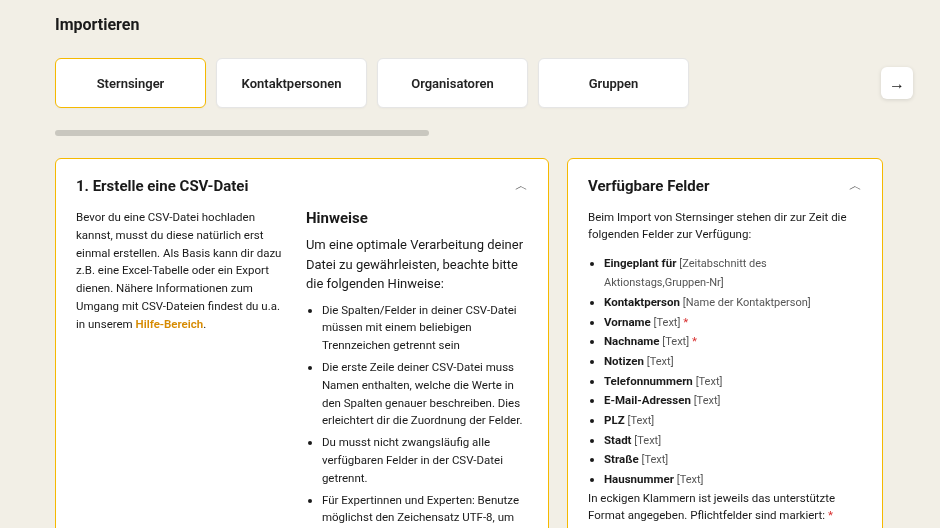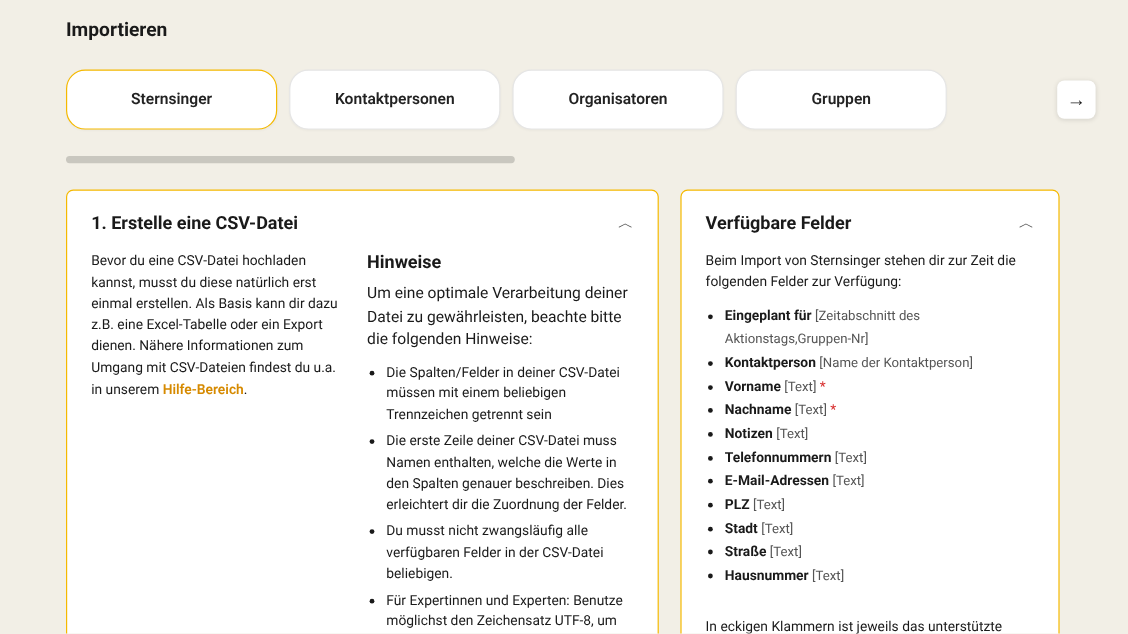--- a/index.html
+++ b/index.html
@@ -22,23 +22,23 @@
     margin-bottom: 12px;
   }
   .tabs {
     display: flex;
     gap: 10px;
     padding-bottom: 10px;
   }
   .tab {
     background: #fff;
     border: 1px solid #e5e5e5;
-    border-radius: 16px;
+    border-radius: 6px;
     height: 50px;
-    width: 176px;
+    width: 151px;
     display: flex;
     align-items: center;
     justify-content: center;
     font-size: 13px;
     font-weight: 600;
     color: #222;
     flex-shrink: 0;
     box-shadow: 0 1px 2px rgba(0,0,0,0.03);
   }
   .tab.active {
@@ -133,21 +133,21 @@
   .right-intro {
     font-size: 11.5px;
     line-height: 1.5;
     margin-bottom: 10px;
   }
   .field-list {
     list-style: disc;
     padding-left: 16px;
     font-size: 11.5px;
     line-height: 1.7;
-    margin-bottom: 24px;
+    margin-bottom: 0;
   }
   .field-list b { font-weight: 700; }
   .field-list .fmt { color: #555; font-size:11px;}
   .req { color: #d83030; }
   .right-note {
     font-size: 11.5px;
     line-height: 1.5;
   }
 </style>
 </head>
@@ -180,21 +180,21 @@
       <div class="step1-body">
         <div class="intro-text">
           <span>Bevor du eine CSV-Datei hochladen kannst, musst du diese natürlich erst einmal erstellen. Als Basis kann dir dazu z.B. eine Excel-Tabelle oder ein Export dienen. Nähere Informationen zum Umgang mit CSV-Dateien findest du u.a. in unserem </span><a href="#">Hilfe-Bereich</a><span>.</span>
         </div>
         <div class="hints">
           <h3>Hinweise</h3>
           <p>Um eine optimale Verarbeitung deiner Datei zu gewährleisten, beachte bitte die folgenden Hinweise:</p>
           <ul>
             <li>Die Spalten/Felder in deiner CSV-Datei müssen mit einem beliebigen Trennzeichen getrennt sein</li>
             <li>Die erste Zeile deiner CSV-Datei muss Namen enthalten, welche die Werte in den Spalten genauer beschreiben. Dies erleichtert dir die Zuordnung der Felder.</li>
-            <li>Du musst nicht zwangsläufig alle verfügbaren Felder in der CSV-Datei beliebigen.</li>
+            <li>Du musst nicht zwangsläufig alle verfügbaren Felder in der CSV-Datei getrennt.</li>
             <li>Für Expertinnen und Experten: Benutze möglichst den Zeichensatz UTF-8, um Umlaute korrekt zu verarbeiten.</li>
           </ul>
         </div>
       </div>
 
     </div>
 
   </div>
 
   <div class="right-col">

